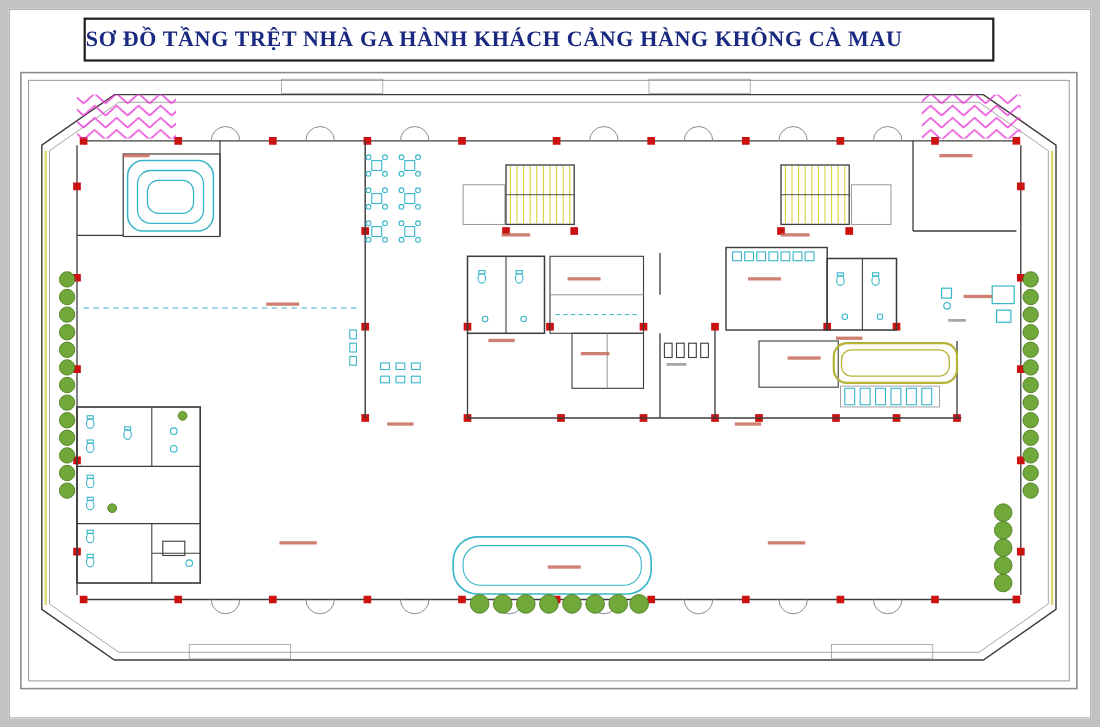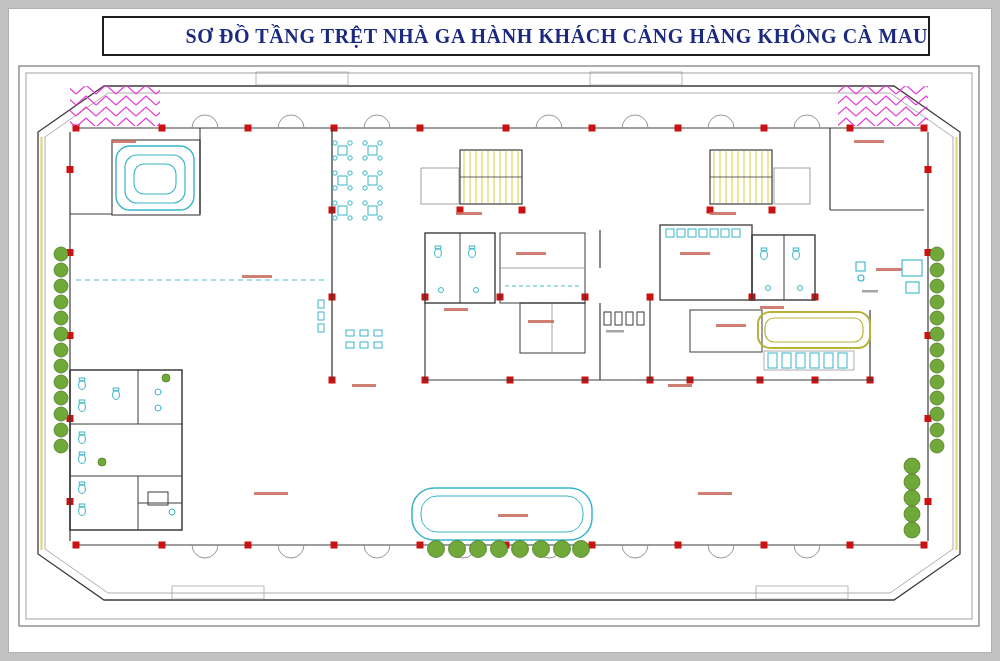--- a/index.html
+++ b/index.html
@@ -7,23 +7,23 @@
     width:1000px;height:661px;position:relative;overflow:hidden;
     background:var(--background,#c2c2c2);
     font-family:"Liberation Serif","DejaVu Serif",serif;
   }
   .page{
     position:absolute;left:8px;top:8px;right:8px;bottom:8px;
     background:var(--paper,#ffffff);
     box-shadow:0 0 0 1px #b0b0b0 inset;
   }
   .title-box{
-    position:absolute;left:94px;top:8px;width:824px;height:36px;
+    position:absolute;left:68px;top:8px;width:824px;height:36px;
     border:2px solid #1d1d1d;background:var(--paper,#fff);
-    display:flex;align-items:center;justify-content:flex-end;
+    display:flex;align-items:center;justify-content:flex-start;
   }
   .title-text{
     color:var(--title-text,#1b2a80);
     font-weight:bold;font-size:20px;letter-spacing:.6px;white-space:nowrap;
   }
   .drawing{position:absolute;left:8px;top:54px;width:968px;height:572px;}
   svg{display:block;}
   
   .s-wall{stroke:var(--wall,#3c3c3c);fill:none;}
   .s-thin{stroke:#8a8a8a;fill:none;}

